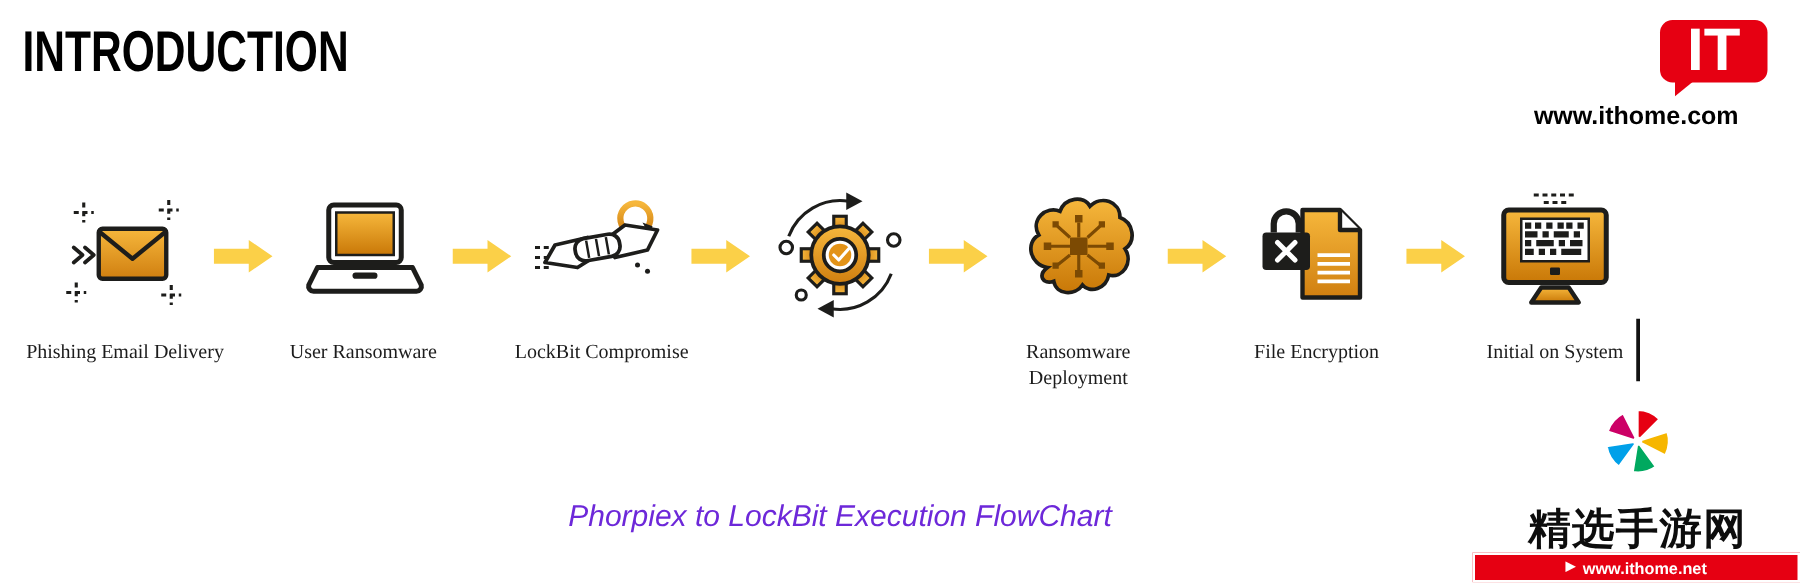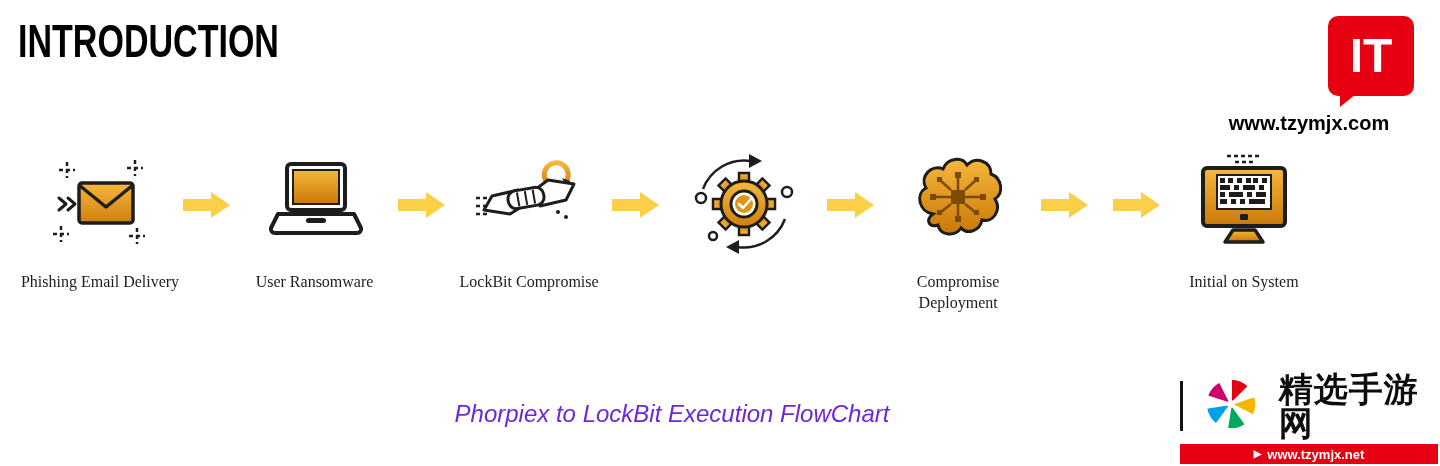--- a/index.html
+++ b/index.html
@@ -14,21 +14,21 @@
     position:absolute; left:18px; top:14px;
     font-size:46px; font-weight:bold; color:#000;
     letter-spacing:0px; transform:scaleX(0.74); transform-origin:left top;
     font-family:"Liberation Sans", sans-serif;
   }
 
   
   .ithome { position:absolute; top:16px; right:26px; width:210px; text-align:center; }
   .ithome-row { display:flex; align-items:flex-start; justify-content:flex-end; gap:8px; }
   .it-box {
-    position:relative; width:86px; height:80px; background:var(--brand-red,#E60012);
+    position:relative; width:86px; height:50px; background:var(--brand-red,#E60012);
     border-radius:10px; display:flex; align-items:center; justify-content:center;
   }
   .it-box .it-txt { color:#fff; font-size:48px; font-weight:bold; line-height:1; }
   .it-tail {
     position:absolute; left:12px; bottom:-11px; width:0; height:0;
     border-right:16px solid transparent; border-top:13px solid var(--brand-red,#E60012);
   }
   .cn-txt {
     font-size:54px; font-weight:bold; color:#0c0c0c; line-height:66px;
     font-family:"DejaVu Serif", serif;
@@ -52,21 +52,21 @@
 
   
   .caption {
     position:absolute; top:400px; left:0; width:1344px; text-align:center;
     font-style:italic; font-size:24px; color:#6d28d9;
     font-family:"Liberation Sans", sans-serif;
   }
 
   
   .watermark { position:absolute; right:0; bottom:0; width:262px; }
-  .wm-top { display:flex; align-items:center; justify-content:flex-start; gap:20px; padding-left:2px; margin-bottom:2px; }
+  .wm-top { display:flex; align-items:center; justify-content:flex-start; gap:20px; padding-left:2px; margin-bottom:2px;flex-direction:column; }
   .wm-divider { width:3px; height:50px; background:#111; }
   .wm-name {
     font-size:34px; font-weight:bold; color:#0d0d0d; letter-spacing:1px;
     text-shadow:1px 1px 0 #fff, -1px -1px 0 #fff;
     font-family:"DejaVu Sans", sans-serif; line-height:1;
   }
   .wm-banner {
     width:100%; height:24px; background:var(--brand-red,#E60012);
     border:2px solid #fff; display:flex; align-items:center; justify-content:center; gap:6px;
     color:#fff; font-size:13px; font-weight:bold;
@@ -80,21 +80,21 @@
 
   <div class="title">INTRODUCTION</div>
 
   <div class="ithome">
     <div class="ithome-row">
       <div class="it-box">
         <span class="it-txt">IT</span>
         <span class="it-tail"></span>
       </div>
     </div>
-    <div class="ithome-url">www.tzymjx.com</div>
+    <div class="ithome-url">www.ithome.com</div>
   </div>
 
   <div class="flow">
 
     <div class="step">
       <span class="step-icon">
         <svg width="110" height="110" viewBox="0 0 110 110">
           <defs>
               <linearGradient id="g1" x1="0" y1="0" x2="0" y2="1">
             <stop offset="0" stop-color="#F6B73C"></stop>
@@ -250,29 +250,50 @@
             <rect x="52" y="68" width="6" height="6"></rect>
             <rect x="27" y="46" width="6" height="6"></rect>
             <rect x="77" y="46" width="6" height="6"></rect>
             <rect x="34" y="29" width="5" height="5"></rect>
             <rect x="71" y="29" width="5" height="5"></rect>
             <rect x="34" y="62" width="5" height="5"></rect>
             <rect x="71" y="62" width="5" height="5"></rect>
           </g>
         </svg>
       </span>
-      <div class="step-label wrap">Compromise Deployment</div>
-    </div>
-
-    <span class="arrow">
-      <svg width="48" height="30" viewBox="0 0 48 30">
-          <polygon points="0,9 28,9 28,2 47,15 28,28 28,21 0,21"></polygon>
-        </svg>
-    </span>
-
+      <div class="step-label wrap">Ransomware Deployment</div>
+    </div>
+
+    <span class="arrow">
+      <svg width="48" height="30" viewBox="0 0 48 30">
+          <polygon points="0,9 28,9 28,2 47,15 28,28 28,21 0,21"></polygon>
+        </svg>
+    </span>
+
+    <div class="step">
+      <span class="step-icon">
+        <svg width="110" height="110" viewBox="0 0 110 110">
+          <defs>
+              <linearGradient id="g6" x1="0" y1="0" x2="0" y2="1">
+            <stop offset="0" stop-color="#F6B73C"></stop>
+                <stop offset="1" stop-color="#D07F10"></stop>
+              </linearGradient>
+            </defs>
+          <path d="M44 20 h30 l16 16 v54 h-46 z" fill="url(#g6)" stroke="#1d1d1b" stroke-width="3.5" stroke-linejoin="round"></path>
+          <path d="M74 20 v16 h16" fill="#fff" stroke="#1d1d1b" stroke-width="3.5" stroke-linejoin="round"></path>
+          <g stroke="#fff" stroke-width="3">
+            <path d="M56 56 h26 M56 63 h26 M56 70 h26 M56 77 h26"></path>
+          </g>
+          <path d="M21 38 v-7 a10 10 0 0 1 20 0 v7" fill="none" stroke="#1d1d1b" stroke-width="5"></path>
+          <rect x="12" y="38" width="38" height="30" rx="3" fill="#1d1d1b"></rect>
+          <path d="M24 46 L38 60 M38 46 L24 60" stroke="#fff" stroke-width="4" stroke-linecap="round"></path>
+        </svg>
+      </span>
+      <div class="step-label">File Encryption</div>
+    </div>
 
     <span class="arrow">
       <svg width="48" height="30" viewBox="0 0 48 30">
           <polygon points="0,9 28,9 28,2 47,15 28,28 28,21 0,21"></polygon>
         </svg>
     </span>
 
     <div class="step">
       <span class="step-icon">
         <svg width="110" height="110" viewBox="0 0 110 110">
@@ -330,17 +351,17 @@
             <path d="M30 30 L30 3 A27 27 0 0 1 49 11 Z" fill="#00A0E9" transform="rotate(216 30 30)"></path>
             <path d="M30 30 L30 3 A27 27 0 0 1 49 11 Z" fill="#CC0066" transform="rotate(288 30 30)"></path>
           </g>
           <circle cx="30" cy="30" r="4" fill="#fff"></circle>
         </svg>
       </span>
       <span class="wm-name">精选手游网</span>
     </div>
     <div class="wm-banner">
       <span class="tri">▶</span>
-      <span>www.tzymjx.net</span>
+      <span>www.ithome.net</span>
     </div>
   </div>
 
 </div>
 
 </body></html>

